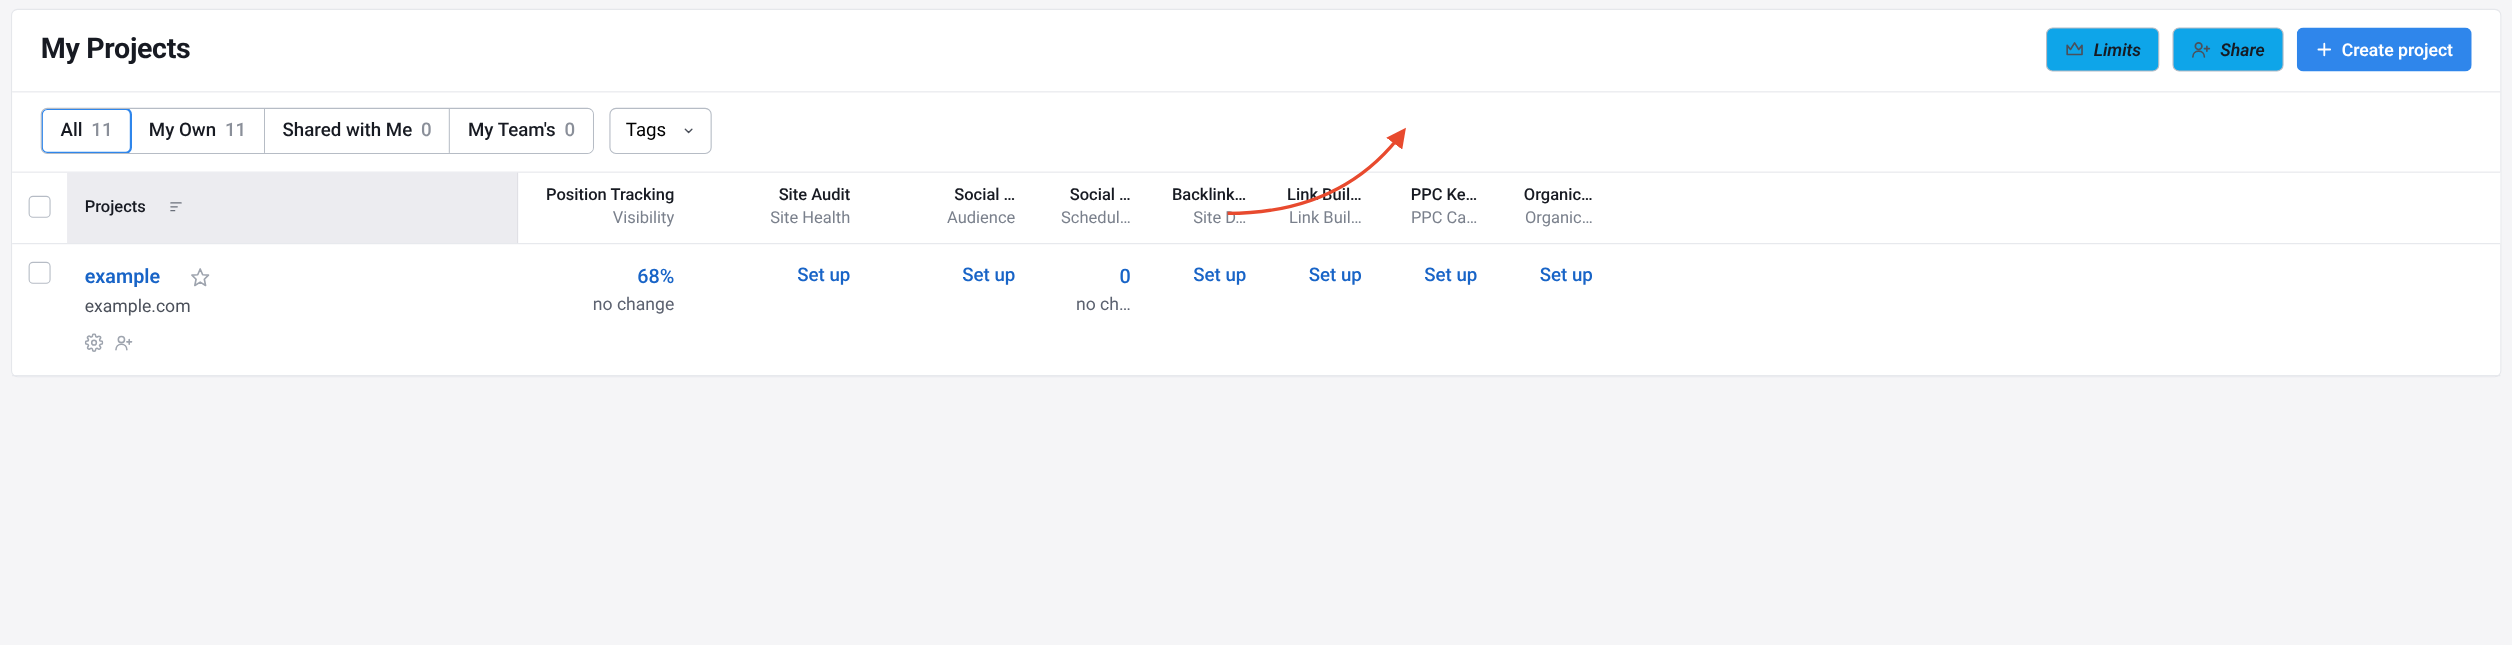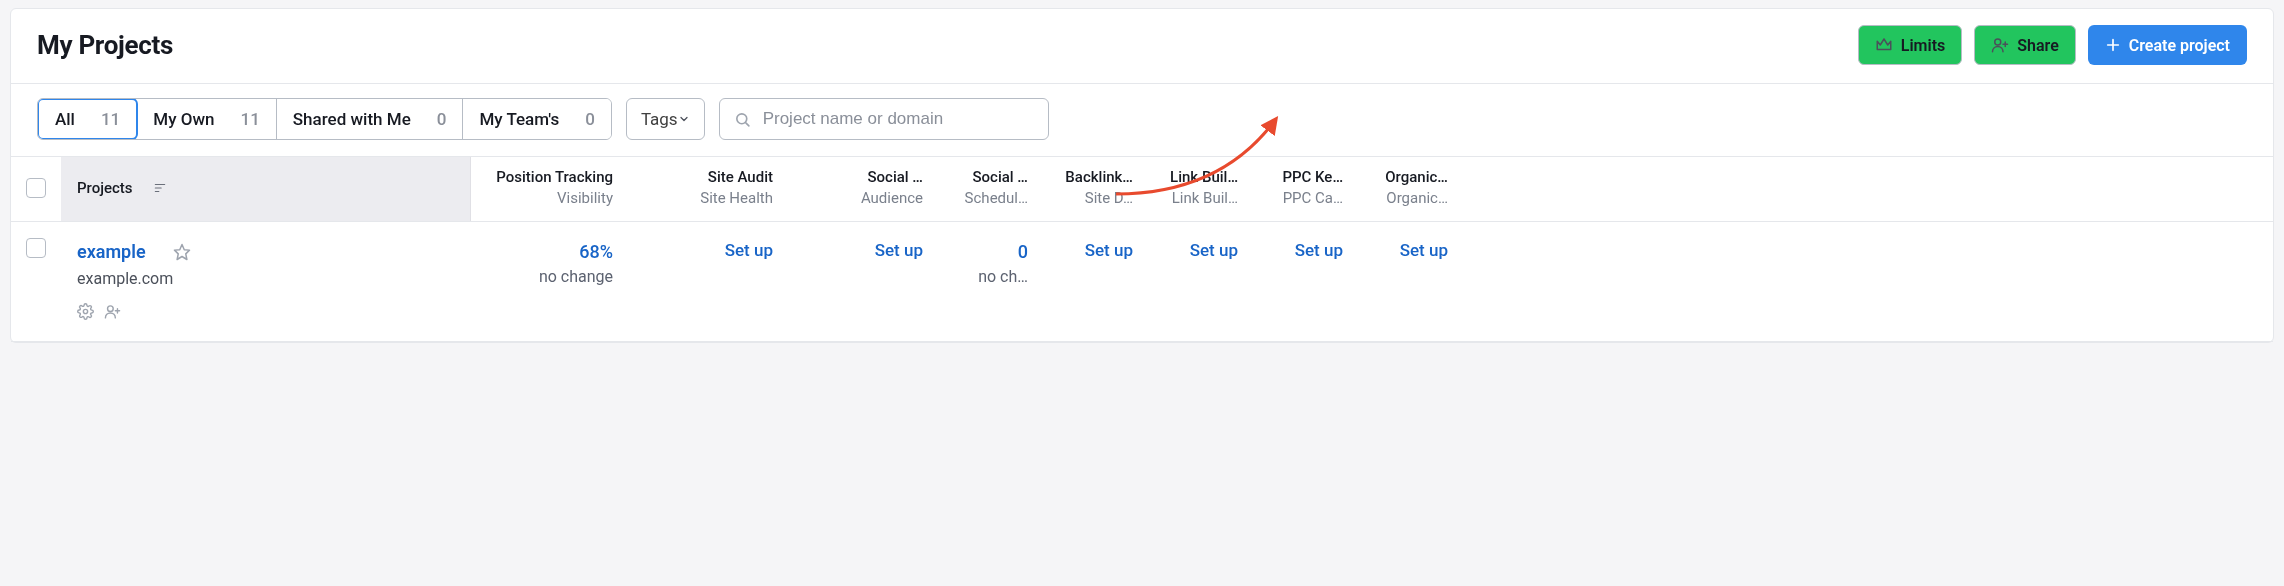--- a/index.html
+++ b/index.html
@@ -44,23 +44,24 @@
     height: 40px;
     padding: 0 16px;
     border-radius: 6px;
     font-size: 16px;
     font-weight: 600;
     cursor: pointer;
     border: 1px solid transparent;
     white-space: nowrap;
   }
   .btn-outline {
-    background: #22c55e;
+    background: #0ea5e9;
     border-color: #b6bcc5;
     color: #171a22;
+    font-style: italic;
   }
   .btn-primary {
     background: #2f86eb;
     color: #fff;
   }
   .icon { display: inline-flex; align-items: center; justify-content: center; }
 
   
   .filter-bar {
     display: flex;
@@ -73,21 +74,21 @@
   .seg-group {
     display: flex;
     border: 1px solid #b6bcc5;
     border-radius: 6px;
     overflow: hidden;
     height: 42px;
   }
   .seg {
     display: flex;
     align-items: center;
-    gap: 26px;
+    gap: 8px;
     padding: 0 16px;
     border-right: 1px solid #b6bcc5;
     font-size: 17px;
     font-weight: 500;
     cursor: pointer;
     background: #fff;
     color: #171a22;
   }
   .seg:last-child { border-right: none; }
   .seg.selected {
@@ -99,24 +100,24 @@
   }
   .seg .count { color: #8a8f99; font-weight: 500; }
 
   .dropdown-btn {
     height: 42px;
     border: 1px solid #b6bcc5;
     border-radius: 6px;
     background: #fff;
     display: inline-flex;
     align-items: center;
-    gap: 0;
+    gap: 14px;
     padding: 0 14px;
     font-size: 17px;
-    color: #404040;
+    color: #000000;
     cursor: pointer;
   }
 
   .search-wrap {
     height: 42px;
     border: 1px solid #b6bcc5;
     border-radius: 6px;
     display: inline-flex;
     align-items: center;
     gap: 10px;
@@ -266,29 +267,20 @@
 
     <div class="dropdown-btn">
       <span>Tags</span>
       <span class="icon">
         <svg width="12" height="12" viewBox="0 0 24 24" fill="none" stroke="#4b505a" stroke-width="2.5" stroke-linecap="round" stroke-linejoin="round">
             <polyline points="6 9 12 15 18 9"></polyline>
           </svg>
       </span>
     </div>
 
-    <div class="search-wrap">
-      <span class="icon">
-        <svg width="17" height="17" viewBox="0 0 24 24" fill="none" stroke="#9ea4ae" stroke-width="2.3" stroke-linecap="round">
-            <circle cx="11" cy="11" r="7"></circle>
-            <path d="M21 21l-4.3-4.3"></path>
-          </svg>
-      </span>
-      <input type="text" placeholder="Project name or domain" style="">
-    </div>
 
     <svg class="arrow-svg" viewBox="0 0 200 90">
       <defs>
         <marker id="ah" viewBox="0 0 10 10" refX="8" refY="5" markerWidth="6" markerHeight="6" orient="auto-start-reverse">
           <path d="M0 0 L10 5 L0 10 z" fill="#e84a2e"></path>
         </marker>
       </defs>
       <path d="M5 80 Q 110 80 165 5" stroke="#e84a2e" stroke-width="3" fill="none" marker-end="url(#ah)"></path>
     </svg>
   </div>

